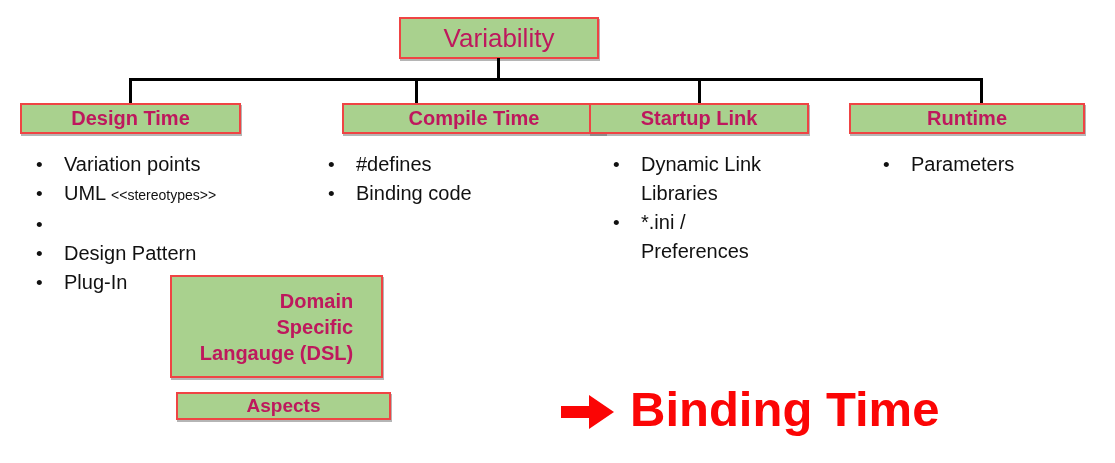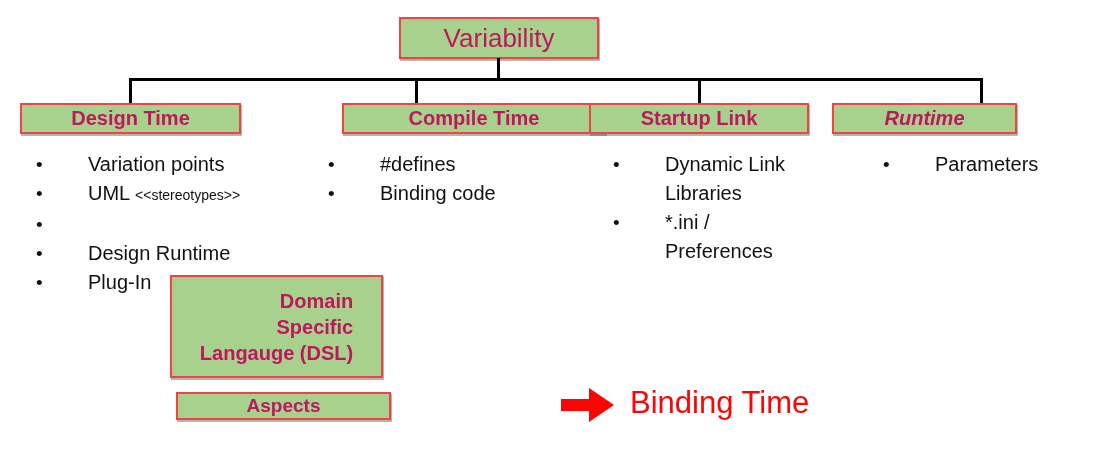--- a/index.html
+++ b/index.html
@@ -23,21 +23,21 @@
     display: flex;
     align-items: center;
     justify-content: center;
     color: #be185d;
   }
   .root-node   { left: 399px; top: 17px;  width: 200px; height: 42px; font-size: 26px; font-weight: 400; }
   .header-node { top: 103px; height: 31px; font-size: 20px; font-weight: 700; }
   .node-design  { left: 20px;  width: 221px; }
   .node-compile { left: 306px; width: 264px; margin-left: 36px; }
   .node-startup { left: 589px; width: 220px; }
-  .node-runtime { left: 832px; width: 185px; font-style: italic; }
+  .node-runtime { left: 849px; width: 236px; }
 
   .dsl-node {
     left: 170px; top: 275px; width: 213px; height: 103px;
     font-size: 20px; font-weight: 700; line-height: 26px;
     text-align: right; white-space: pre-line;
   }
   .aspects-node {
     left: 176px; top: 392px; width: 215px; height: 28px;
     font-size: 19px; font-weight: 700;
   }
@@ -53,31 +53,31 @@
   .stub-4 { left: 980px; }
 
   
   .blist { position: absolute; top: 150px; font-size: 20px; color: #111111; }
   .list-design  { left: 36px;  width: 270px; }
   .list-compile { left: 328px; width: 230px; }
   .list-startup { left: 613px; width: 178px; }
   .list-runtime { left: 883px; width: 210px; }
   .li { display: flex; align-items: flex-start; line-height: 29px; }
   .bullet { width: 28px; flex: 0 0 28px; font-size: 19px; }
-  .li .txt { line-height: 29px; margin-left: 24px; }
+  .li .txt { line-height: 29px; }
   .small-annot { font-size: 14px; }
 
   
   .binding {
     position: absolute; left: 561px; top: 384px;
     display: flex; align-items: center; gap: 15px;
     color: #fb0505;
   }
   .binding .arrow-wrap { display: flex; align-items: center; padding-top: 4px; }
-  .binding .label { font-size: 31px; font-weight: 400; line-height: 1.05; letter-spacing: 0px; }
+  .binding .label { font-size: 49px; font-weight: 700; line-height: 1.05; letter-spacing: 0px; }
 </style>
 </head>
 <body>
 
 <div class="canvas">
 
   <div class="node root-node">Variability</div>
 
   <div class="connector conn-root-v"></div>
   <div class="connector conn-h"></div>
@@ -101,21 +101,21 @@
       <span class="txt">
         <span>UML</span>
         <span class="small-annot">&lt;&lt;stereotypes&gt;&gt;</span>
       </span>
     </div>
     <div class="li">
       <span class="bullet">•</span>
     </div>
     <div class="li">
       <span class="bullet">•</span>
-      <span class="txt">Design Runtime</span>
+      <span class="txt">Design Pattern</span>
     </div>
     <div class="li">
       <span class="bullet">•</span>
       <span class="txt">Plug-In</span>
     </div>
   </div>
 
   <div class="blist list-compile">
     <div class="li">
       <span class="bullet">•</span>

